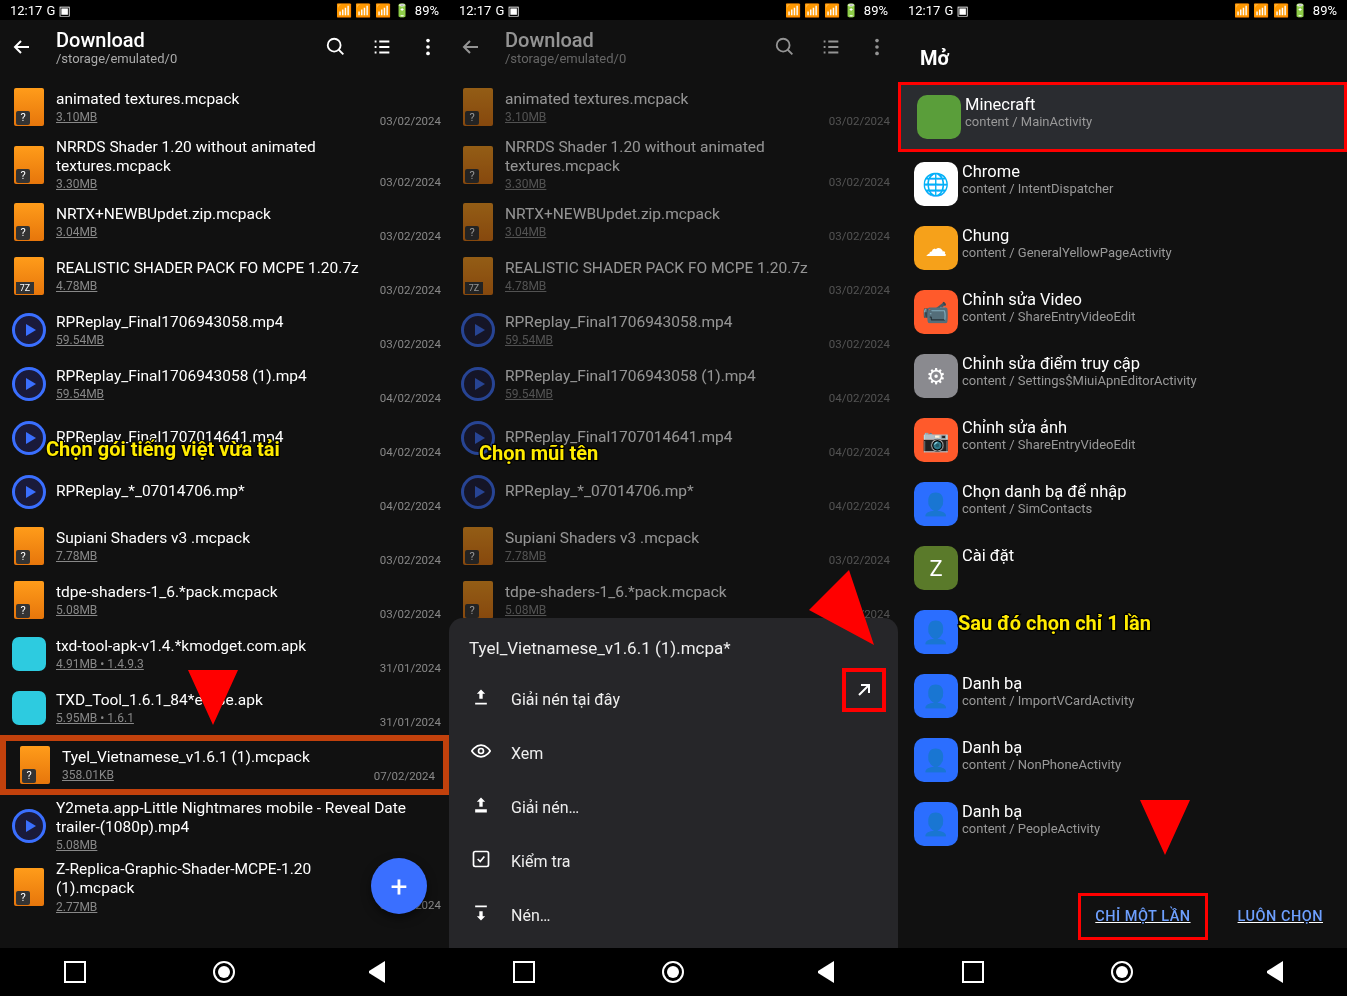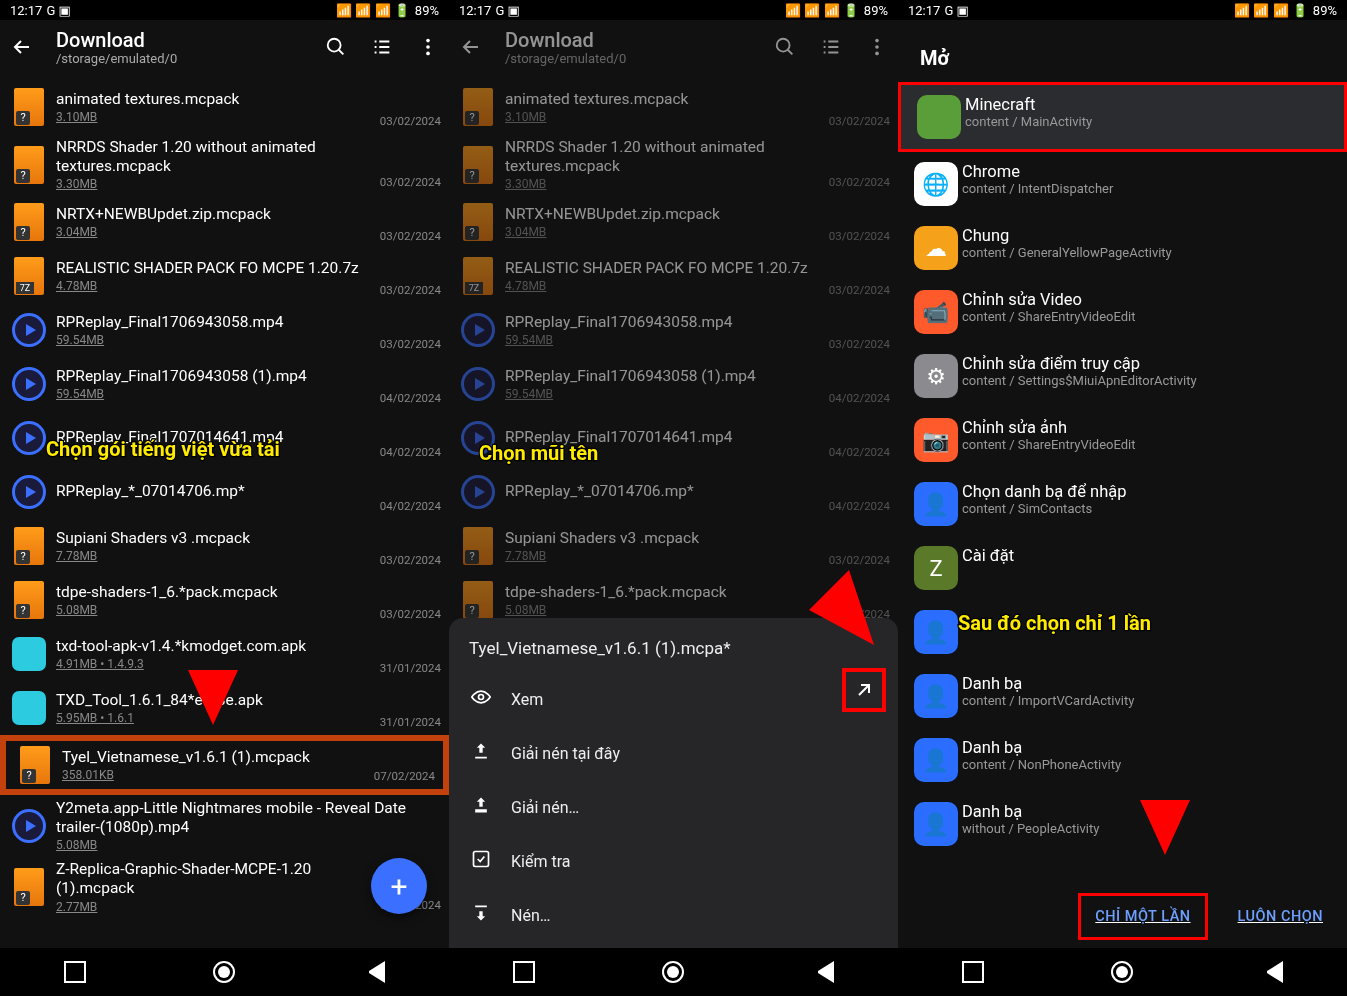--- a/index.html
+++ b/index.html
@@ -413,31 +413,31 @@
 
   <div class="sheet" style="opacity:1">
     <div class="sheet-title">Tyel_Vietnamese_v1.6.1 (1).mcpa*</div>
     <div class="sheet-open-ext hl">
       <svg viewBox="0 0 24 24" width="24" height="24" fill="none" stroke="#fff" stroke-width="2">
           <path d="M7 17 17 7M9 7h8v8"></path>
         </svg>
     </div>
     <div id="sheet-items">
         <div class="sheet-item">
+     <span><svg viewBox="0 0 24 24" fill="#fff">
+              <path d="M12 3l-5 5h3v6h4V8h3l-5-5zM5 19h14v2H5z"></path>
+            </svg></span>
+     <span>Giải nén tại đây</span>
+   </div>
+        <div class="sheet-item">
      <span><svg viewBox="0 0 24 24" fill="none" stroke="#fff" stroke-width="2">
               <path d="M1 12s4-7 11-7 11 7 11 7-4 7-11 7S1 12 1 12z"></path>
               <circle cx="12" cy="12" r="3"></circle>
             </svg></span>
      <span>Xem</span>
-   </div>
-        <div class="sheet-item">
-     <span><svg viewBox="0 0 24 24" fill="#fff">
-              <path d="M12 3l-5 5h3v6h4V8h3l-5-5zM5 19h14v2H5z"></path>
-            </svg></span>
-     <span>Giải nén tại đây</span>
    </div>
         <div class="sheet-item">
      <span><svg viewBox="0 0 24 24" fill="#fff">
               <path d="M12 3l-5 5h3v6h4V8h3l-5-5zM5 17h14v4H5z"></path>
             </svg></span>
      <span>Giải nén…</span>
    </div>
         <div class="sheet-item">
      <span><svg viewBox="0 0 24 24" fill="none" stroke="#fff" stroke-width="2">
               <rect x="3" y="3" width="18" height="18" rx="2"></rect>
@@ -555,21 +555,21 @@
      <div class="app-icon" style="background:#2b6eff">👤</div>
      <div class="app-text">
        <div class="app-name">Danh bạ</div>
        <div class="app-sub">content / NonPhoneActivity</div>
      </div>
    </div>
         <div class="app-row ">
      <div class="app-icon" style="background:#2b6eff">👤</div>
      <div class="app-text">
        <div class="app-name">Danh bạ</div>
-       <div class="app-sub">without / PeopleActivity</div>
+       <div class="app-sub">content / PeopleActivity</div>
      </div>
    </div>
       </div>
     <div class="open-actions">
       <div class="open-btn hl">CHỈ MỘT LẦN</div>
       <div class="open-btn">LUÔN CHỌN</div>
     </div>
   </div>
 
   <div class="annot" style="left:60px; top:612px; width:260px;">Sau đó chọn chỉ 1 lần</div>

